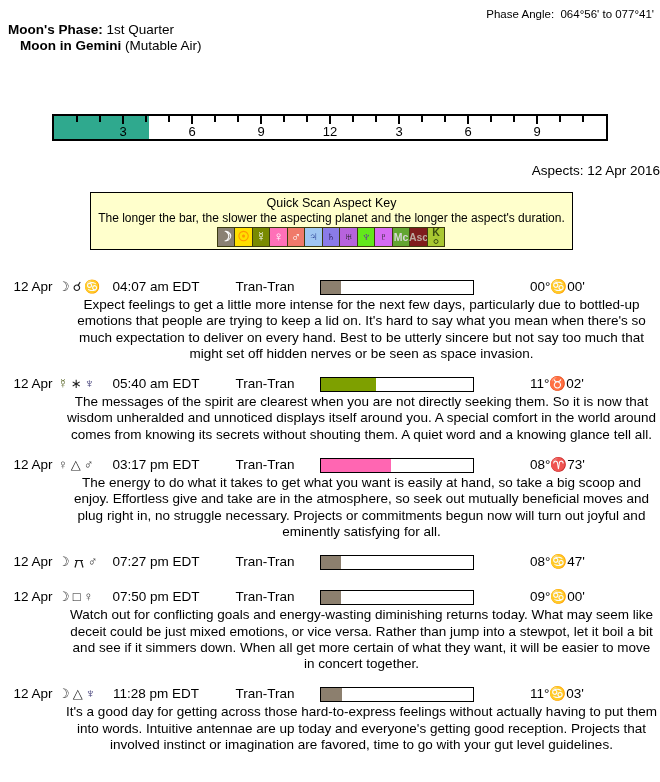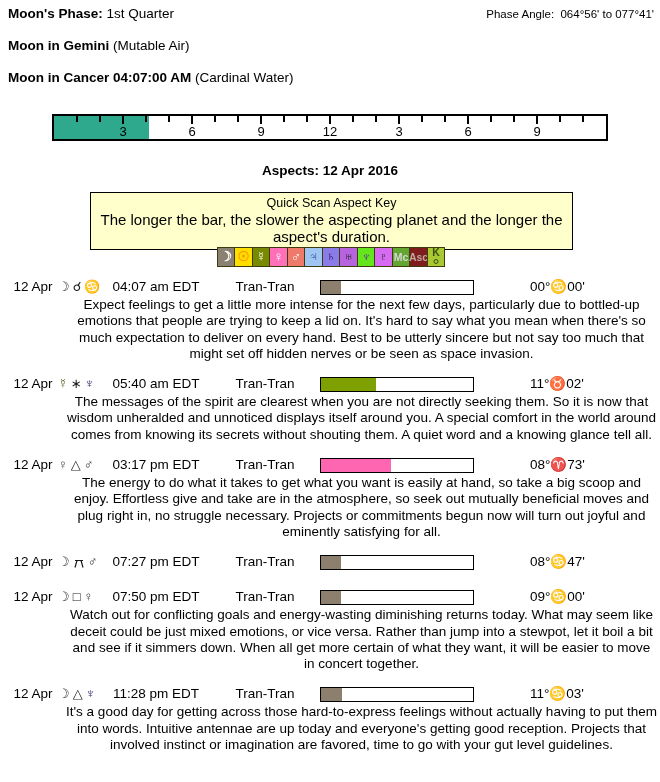--- a/index.html
+++ b/index.html
@@ -2,38 +2,38 @@
 <html><head>
 <meta charset="utf-8">
 <style>
   html,body{margin:0;padding:0;background:#fff;}
   .page{position:relative;width:660px;height:782px;overflow:hidden;background:#fff;
         font-family:"Liberation Sans",sans-serif;font-size:13.5px;color:#000;}
   .abs{position:absolute;}
   .b{font-weight:bold;}
   .pre{white-space:pre;}
   
-  #line-phase{left:8px;top:6px;}
+  #line-phase{left:8px;top:22px;}
   #phase-angle{right:6px;top:8px;font-size:11.5px;}
-  #line-gemini{left:8px;top:38px;}
+  #line-gemini{left:20px;top:38px;}
   #line-cancer{left:8px;top:70px;}
   #line-voc{left:8px;top:99px;}
   .hdr-note{font-weight:normal;}
   
   #ruler{left:52px;top:114px;width:556px;height:27px;border:2px solid #000;box-sizing:border-box;background:#fff;}
   #ruler-fill{position:absolute;left:0;top:0;height:100%;}
   .tick{position:absolute;top:0;width:2px;background:#000;}
   .hour-label{position:absolute;bottom:0px;transform:translateX(-50%);font-size:13px;line-height:14px;}
   
-  #aspects-title{top:163px;left:0;width:100%;text-align:center;font-weight:bold;}
+  #aspects-title{top:163px;left:0;width:100%;text-align:right;font-weight:normal;}
   
   #keybox{left:90px;top:192px;width:483px;height:58px;border:1.5px solid #000;box-sizing:border-box;
           background:#FFFFCC;text-align:center;font-size:12.5px;}
   #keybox-title{margin-top:3px;}
-  #keybox-sub{margin-top:1px;font-size:15px;}
+  #keybox-sub{margin-top:1px;font-size:12px;}
   #key-planets{display:flex;justify-content:center;margin-top:2px;}
   .kbox{display:flex;align-items:center;justify-content:center;width:18.5px;height:20px;
         border:1px solid #3c3c10;margin-left:-1px;font-size:13.5px;line-height:20px;box-sizing:border-box;
         position:relative;font-weight:bold;}
   .ktxt{font-size:10.5px;font-weight:bold;}
   .chk{position:absolute;top:-1px;left:0;right:0;font-size:10.5px;font-weight:bold;line-height:11px;}
   .chc{position:absolute;bottom:2px;left:50%;transform:translateX(-50%);width:5px;height:5px;
        border:1.3px solid currentColor;border-radius:50%;box-sizing:border-box;}
   
   #aspect-list{position:absolute;top:279px;left:8px;width:646px;}
@@ -59,24 +59,20 @@
     <span class="b">Moon's Phase:</span>
     <span>1st Quarter</span>
   </div>
   <div class="abs pre" id="phase-angle">Phase Angle:  064°56' to 077°41'</div>
 
   <div class="abs" id="line-gemini">
     <span class="b">Moon in Gemini</span>
     <span class="hdr-note">(Mutable Air)</span>
   </div>
 
-  <div class="abs" id="line-cancer">
-    <span class="b">Moon in Cancer 04:07:00 AM</span>
-    <span class="hdr-note">(Cardinal Water)</span>
-  </div>
 
 
   <div class="abs" id="ruler">
     <div id="ruler-fill" style="width: 17.15%; background: rgb(47, 169, 142);"></div>
   <span class="tick" style="left: calc(4.16667% - 1px); height: 6px;"></span>
       <span class="tick" style="left: calc(8.33333% - 1px); height: 6px;"></span>
       <span class="tick" style="left: calc(12.5% - 1px); height: 8px;"></span>
       <span class="tick" style="left: calc(16.6667% - 1px); height: 6px;"></span>
       <span class="tick" style="left: calc(20.8333% - 1px); height: 6px;"></span>
       <span class="tick" style="left: calc(25% - 1px); height: 8px;"></span>

